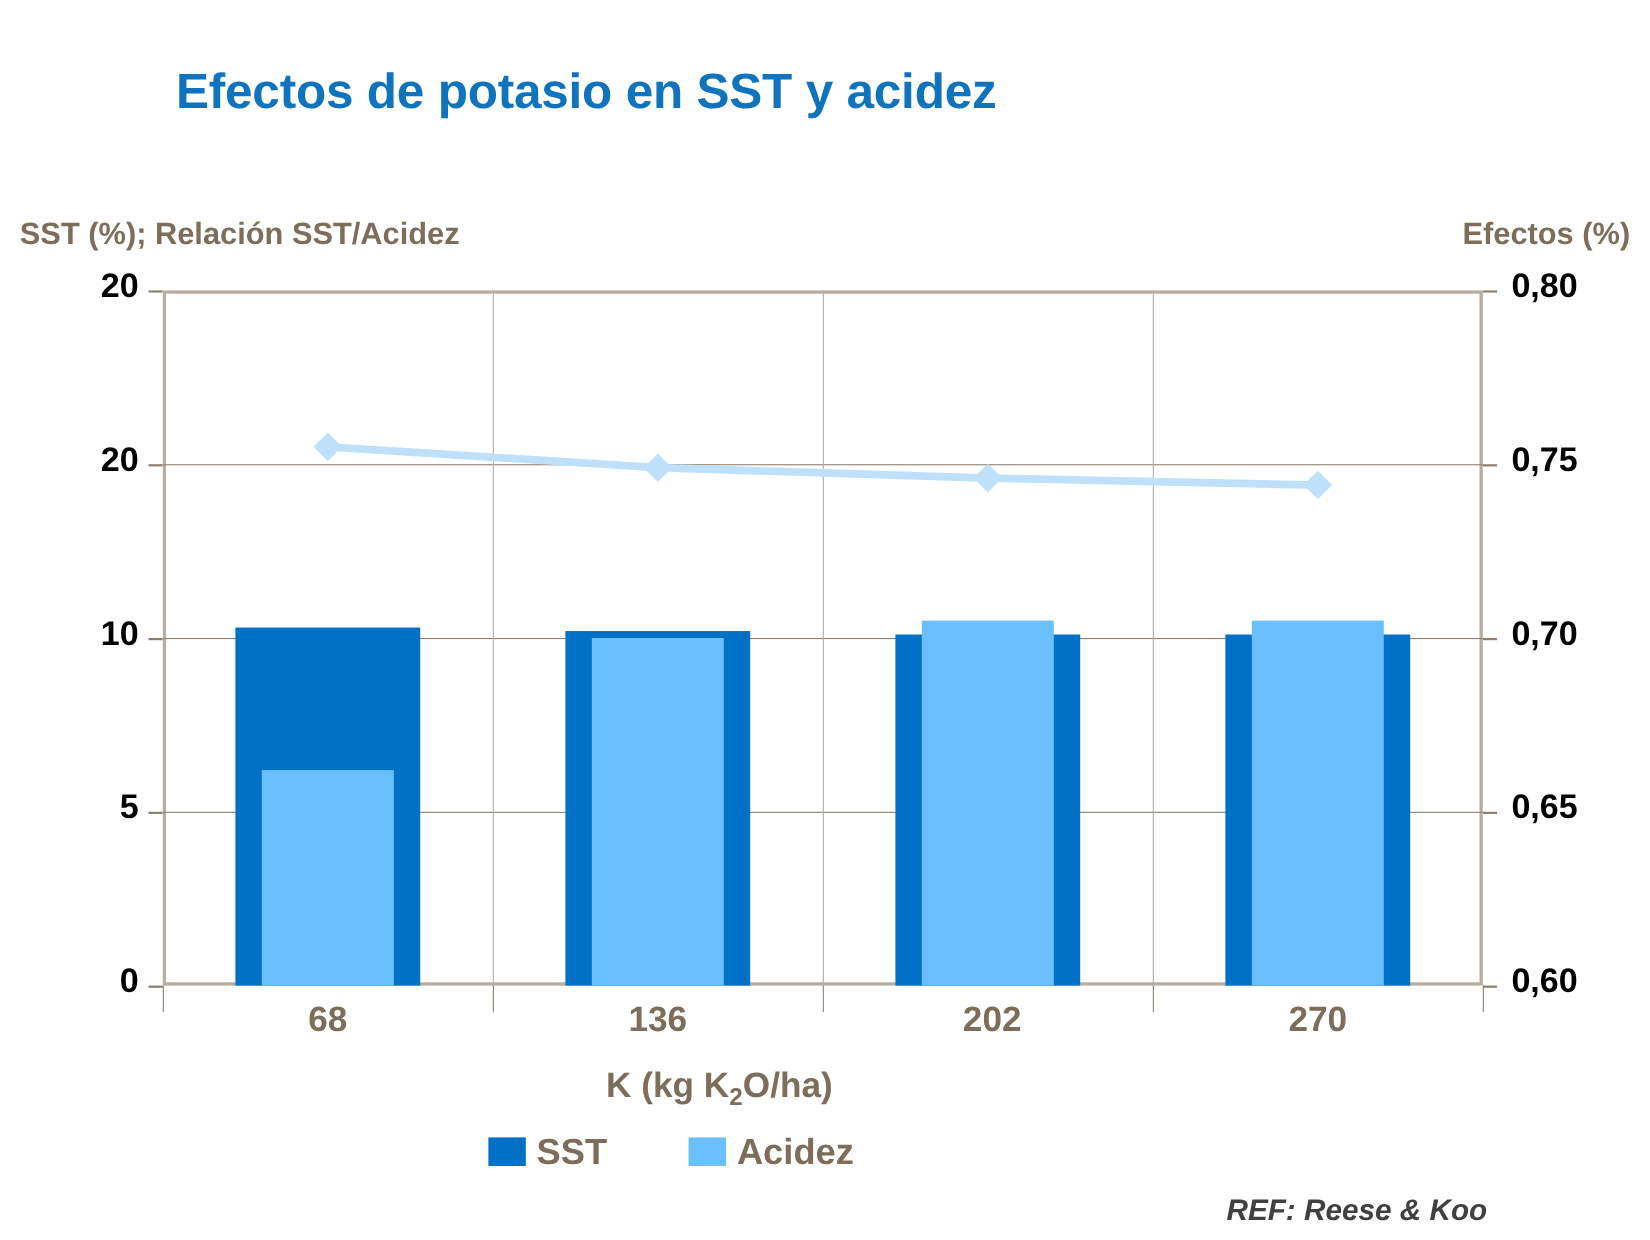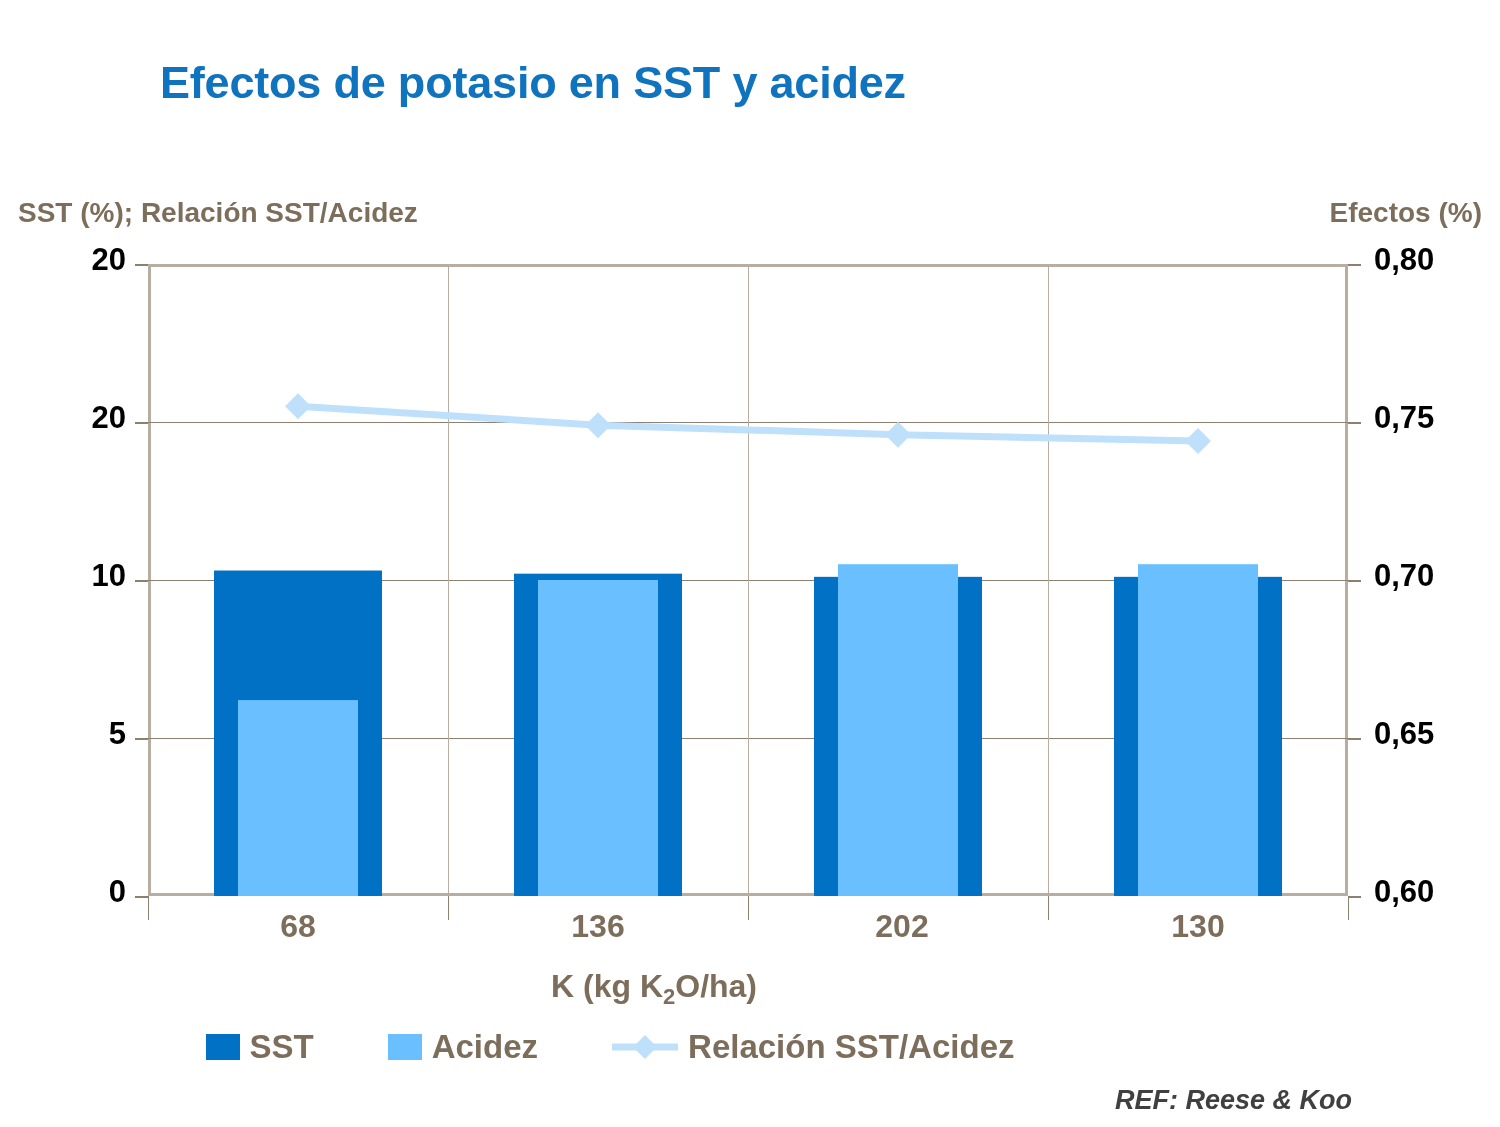--- a/index.html
+++ b/index.html
@@ -236,40 +236,33 @@
       <polygon points="450,148.16000000000003 463,161.16000000000003 450,174.16000000000003 437,161.16000000000003" fill="#bfe0fb"></polygon>
       <polygon points="750,157.64 763,170.64 750,183.64 737,170.64" fill="#bfe0fb"></polygon>
       <polygon points="1050,163.96000000000004 1063,176.96000000000004 1050,189.96000000000004 1037,176.96000000000004" fill="#bfe0fb"></polygon>
     </svg>
 </div>
 
 <div id="xlabels-layer">
     <div class="xtick-label" style="left: 198px;">68</div>
     <div class="xtick-label" style="left: 498px;">136</div>
     <div class="xtick-label" style="left: 802px;">202</div>
-    <div class="xtick-label" style="left: 1098px;">130</div>
+    <div class="xtick-label" style="left: 1098px;">270</div>
     <div class="xtick-mark" style="left: 148px;"></div>
     <div class="xtick-mark" style="left: 448px;"></div>
     <div class="xtick-mark" style="left: 748px;"></div>
     <div class="xtick-mark" style="left: 1048px;"></div>
     <div class="xtick-mark" style="left: 1348px;"></div>
   </div>
 <div id="x-axis-title">K (kg K<sub>2</sub>O/ha)</div>
 
 <div id="legend">
     <div class="legend-item">
       <span class="legend-swatch" style="background: rgb(0, 113, 197);"></span>
       <span class="legend-label">SST</span>
     </div>
     <div class="legend-item">
       <span class="legend-swatch" style="background: rgb(106, 192, 255);"></span>
       <span class="legend-label">Acidez</span>
     </div>
-    <div class="legend-item">
-      <span class="legend-line-marker"><svg width="66" height="26" viewBox="0 0 66 26">
-          <line x1="0" y1="13" x2="66" y2="13" stroke="#bfe0fb" stroke-width="7"></line>
-          <polygon points="33,1 45,13 33,25 21,13" fill="#bfe0fb"></polygon>
-        </svg></span>
-      <span class="legend-label">Relación SST/Acidez</span>
-    </div>
   </div>
 
 <div id="reference">REF: Reese &amp; Koo</div>
 
 </body></html>

